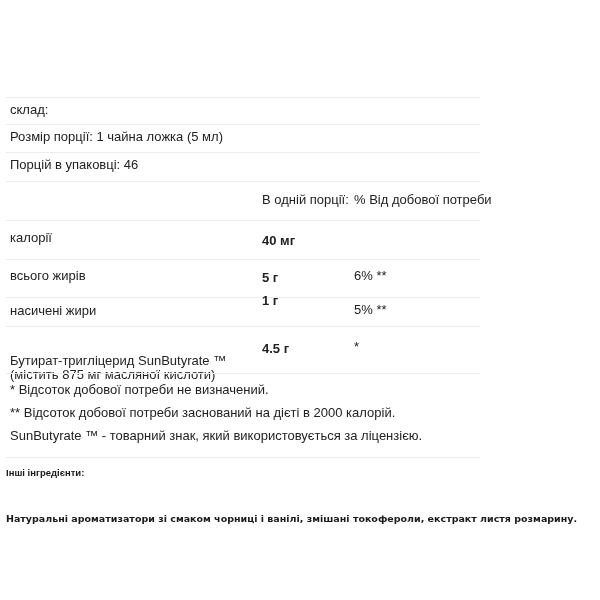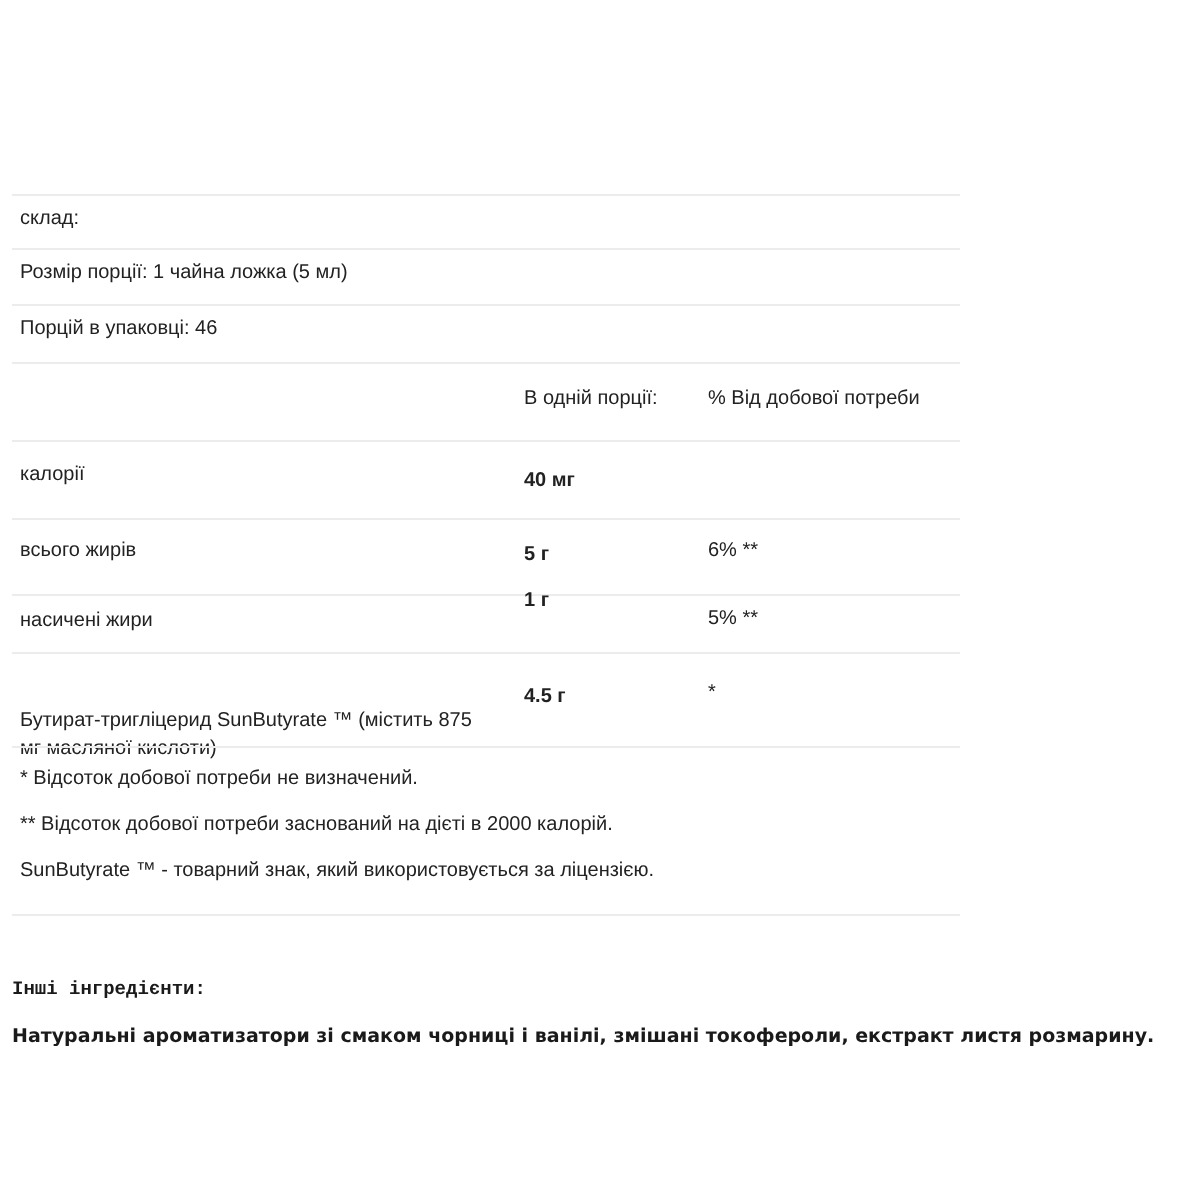--- a/index.html
+++ b/index.html
@@ -1,23 +1,23 @@
 <!DOCTYPE html>
 <html><head>
 <meta charset="utf-8">
 <style>
   html, body { margin:0; padding:0; background:#ffffff; }
   body { width:600px; height:600px; position:relative; overflow:hidden;
          font-family:"Liberation Sans", sans-serif; color:#222; }
   .line { position:absolute; left:6px; width:474px; height:1px; background:#ececec; }
-  .t { position:absolute; font-size:10px; line-height:14px; white-space:nowrap; color:#222; }
+  .t { position:absolute; font-size:13px; line-height:14px; white-space:nowrap; color:#222; }
   .b { font-weight:bold; }
   .wrap { white-space:normal; width:235px;margin-top:20px; }
-  .ingr-h { position:absolute; left:6px; top:489px; font-size:9.5px; font-weight:bold;
-            font-family:Liberation Mono, monospace; color:#1a1a1a; }
+  .ingr-h { position:absolute; left:6px; top:467px; font-size:9.5px; font-weight:bold;
+            font-family:Liberation Sans, sans-serif; color:#1a1a1a; }
   .ingr { position:absolute; left:6px; top:489px; font-size:9.5px; font-weight:bold;
           font-family:"DejaVu Sans", sans-serif; color:#1a1a1a; white-space:nowrap;margin-top:24px; }
 </style>
 </head>
 <body>
 
 <div>
   <div class="line" style="top:97px"></div>
   <div class="t" style="left:10px;top:103px">склад:</div>
   <div class="line" style="top:124px"></div>

